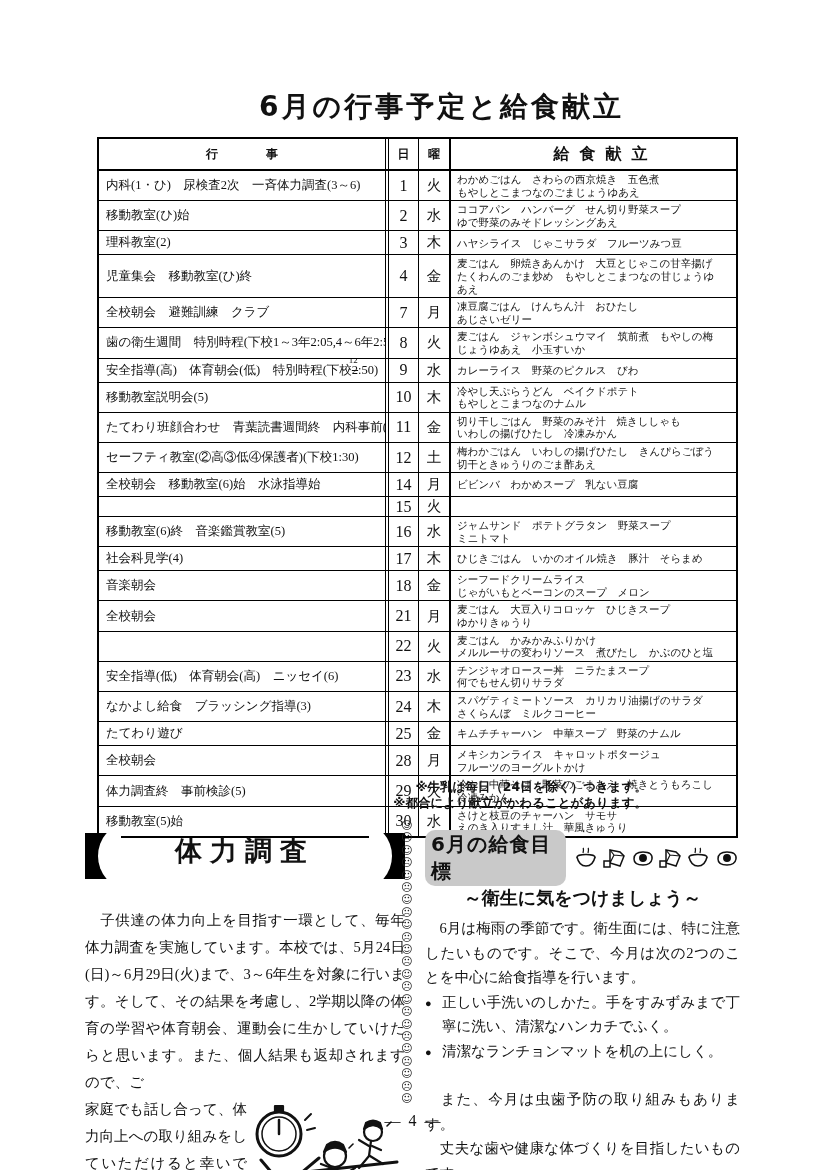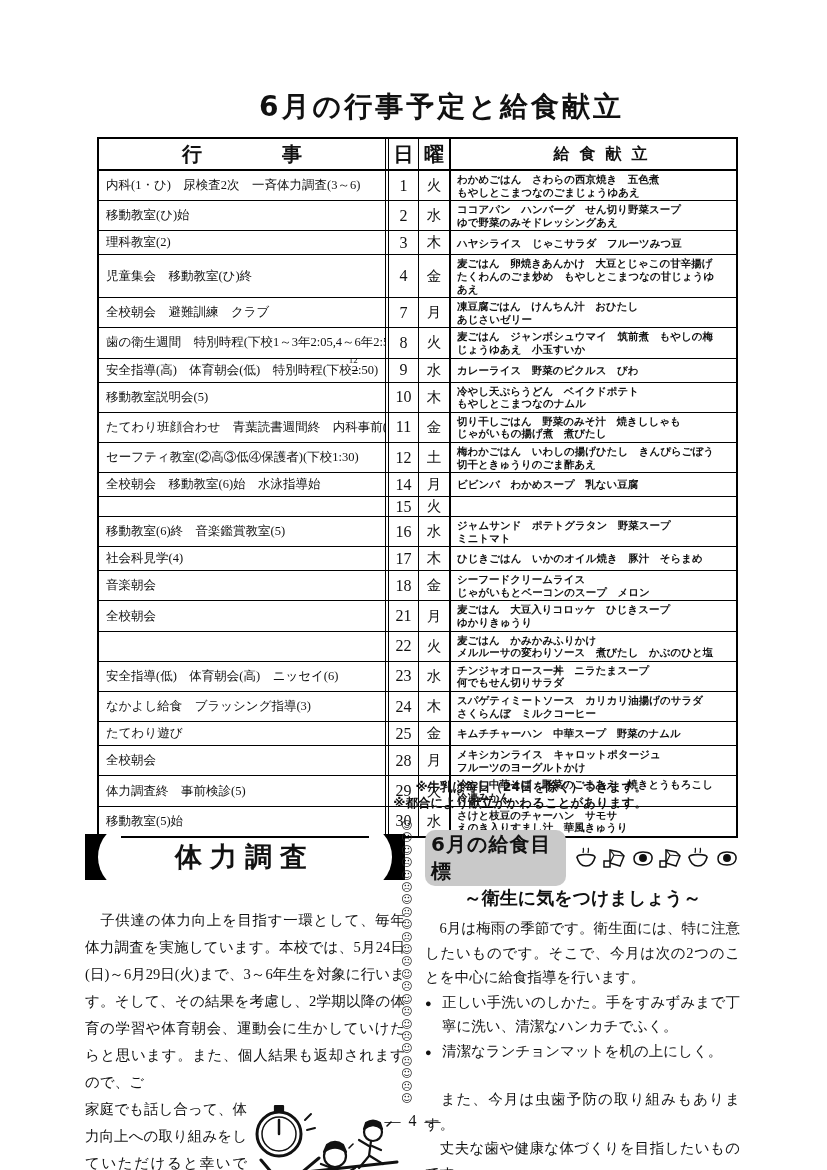--- a/index.html
+++ b/index.html
@@ -17,38 +17,38 @@
   .srow{display:flex;border-bottom:1px solid #000;align-items:stretch;}
   .srow:last-child{border-bottom:none;}
   .srow.head{border-bottom:2px solid #000;}
   .cell{box-sizing:border-box;display:flex;align-items:center;}
   .c-event{width:286px;padding:1px 4px 1px 7px;font-size:12.5px;white-space:nowrap;overflow:hidden;}
   .c-day{width:34px;border-left:4px double #000;border-right:1px solid #000;
          justify-content:center;font-size:16px;font-family:"Liberation Serif",serif;}
   .c-wday{width:32px;border-right:2px solid #000;justify-content:center;font-size:14.5px;}
   .c-menu{flex:1;flex-direction:column;align-items:flex-start;justify-content:center;
           padding:2px 20px 2px 6px;font-family:"DejaVu Sans","Liberation Sans",sans-serif;
-          font-weight:bold;font-size:10.5px;line-height:12.6px;min-height:23px;}
-  .srow.head .cell{font-weight:bold;font-size:20px;justify-content:center;padding:0;}
+          font-weight:normal;font-size:10.5px;line-height:12.6px;min-height:23px;}
+  .srow.head .cell{font-weight:bold;font-size:12px;justify-content:center;padding:0;}
   .srow.head .c-event{letter-spacing:0;}
   .srow.head .c-menu{font-family:"Liberation Serif",serif;font-size:16px;letter-spacing:10px;
                      align-items:center;min-height:28px;padding-left:24px;}
   .srow.head{height:30px;}
   .sup-note{position:relative;display:inline-block;}
   .sup-note .base{text-decoration:line-through;}
   .sup-note .sup{position:absolute;top:-8px;left:-3px;font-size:9px;}
 
   
   .notes{position:absolute;left:97px;top:779px;width:550px;text-align:right;
          font-family:"DejaVu Sans","Liberation Sans",sans-serif;font-weight:bold;
          font-size:12.5px;line-height:16px;}
 
   
   .fitness{position:absolute;left:85px;top:833px;width:320px;}
-  .fit-head{display:flex;align-items:center;justify-content:space-between;height:48px;}
+  .fit-head{display:flex;justify-content:space-between;height:48px;}
   .bracket{position:relative;width:36px;height:46px;background:#000;overflow:hidden;flex:none;}
   .bracket.left::after{content:"";position:absolute;left:13px;top:-9px;width:58px;height:64px;
                        background:#fff;border-radius:50%;}
   .bracket.right::after{content:"";position:absolute;right:13px;top:-9px;width:58px;height:64px;
                         background:#fff;border-radius:50%;}
   .fit-title{font-family:"DejaVu Sans","Liberation Sans",sans-serif;font-weight:bold;
              font-size:27px;letter-spacing:8px;}
   .fit-body{margin-top:26px;font-size:14.5px;line-height:27px;text-align:justify;}
   .fit-split{display:flex;}
   .fit-split .txt{width:162px;font-size:14.5px;line-height:27px;text-align:justify;}
@@ -163,21 +163,21 @@
             <div>冷やし天ぷらうどん　ベイクドポテト</div>
             <div>もやしとこまつなのナムル</div>
           </div>
         </div>
         <div class="srow">
           <div class="cell c-event">たてわり班顔合わせ　青葉読書週間終　内科事前(6)</div>
           <div class="cell c-day">11</div>
           <div class="cell c-wday">金</div>
           <div class="cell c-menu">
             <div>切り干しごはん　野菜のみそ汁　焼きししゃも</div>
-            <div>じゃがいもの揚げ煮　煮びたし</div>
+            <div>いわしの揚げひたし　冷凍みかん</div>
           </div>
         </div>
         <div class="srow">
           <div class="cell c-event">セーフティ教室(②高③低④保護者)(下校1:30)</div>
           <div class="cell c-day">12</div>
           <div class="cell c-wday">土</div>
           <div class="cell c-menu">
             <div>梅わかごはん　いわしの揚げひたし　きんぴらごぼう</div>
             <div>切干ときゅうりのごま酢あえ</div>
           </div>

